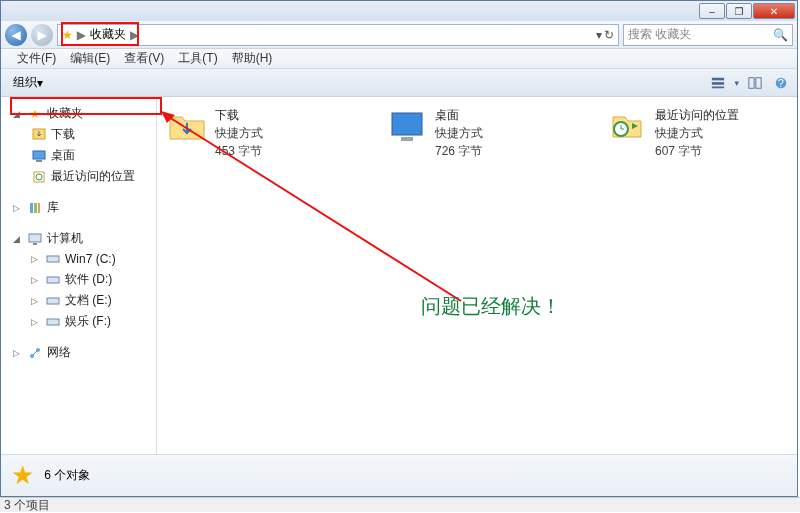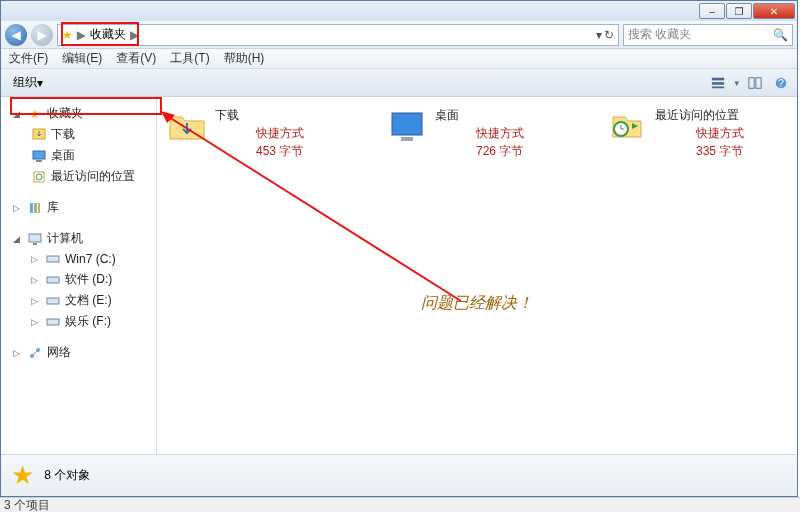--- a/index.html
+++ b/index.html
@@ -13,21 +13,21 @@
 
 .nav { height: 28px; background: linear-gradient(#f4f7fb,#e6ecf4); display:flex; align-items:center; padding:0 4px; gap:4px; border-bottom:1px solid #c9d4e2;}
 .navbtn { width:22px; height:22px; border-radius:50%; background: radial-gradient(circle at 35% 30%, #8fbdeb, #2f6aa8); display:flex;align-items:center;justify-content:center;color:#fff;font-size:12px;}
 .navbtn.fwd { background: radial-gradient(circle at 35% 30%, #d9e4ef, #a6b6c7);}
 .address { flex:1; height:22px; border:1px solid #9fb3cc; background:#fff; display:flex; align-items:center; padding:0 4px; gap:4px; position:relative;}
 .address .sep { color:#777; }
 .address .drop { margin-left:auto; display:flex; gap:2px; color:#555;}
 .searchbox { width:170px; height:22px; border:1px solid #9fb3cc; background:#fff; display:flex; align-items:center; padding:0 4px; color:#888; }
 .searchbox .mag { margin-left:auto; color:#4a74a8; }
 
-.menubar { height:20px; background:linear-gradient(#f7f9fc,#ebf0f6); display:flex; align-items:center; gap:14px; padding:0 8px; border-bottom:1px solid #d0d9e4; color:#333;}
+.menubar { height:20px; background:linear-gradient(#f7f9fc,#ebf0f6); display:flex; align-items:center; gap:14px; padding:0 16px; border-bottom:1px solid #d0d9e4; color:#333;}
 .menubar span{cursor:default;}
 
 .toolbar { height:28px; background:linear-gradient(#eef3f8,#dde6f0); display:flex; align-items:center; padding:0 6px; border-bottom:1px solid #c6d2e0;}
 .toolbar .org { display:flex; align-items:center; gap:0; padding:2px 6px;justify-content:center;}
 .toolbar .right { margin-left:auto; display:flex; gap:6px; align-items:center; color:#4a6a92;}
 .iconbtn { width:20px;height:20px;display:flex;align-items:center;justify-content:center;border:1px solid transparent;border-radius:2px;}
 .iconbtn svg{width:14px;height:14px;}
 
 .body { display:flex; height: calc(100% - 20px - 28px - 20px - 28px - 42px); }
 .tree { width:168px; border-right:1px solid #d9dee5; padding:6px 0; overflow:hidden; background:#fff;}
@@ -36,27 +36,27 @@
 .tree .row.child { padding-left:30px;}
 .tree .row.child2 { padding-left:30px;}
 .tree .expander { width:10px; color:#6a6a6a; font-size:9px;}
 .tree .ic { width:16px; height:16px; display:flex;align-items:center;justify-content:center;}
 
 .content { flex:1; padding:10px 10px; display:flex; gap:40px; align-items:flex-start; position:relative;}
 .item { display:flex; gap:8px; width:180px;}
 .item .big { width:40px;height:40px; display:flex;align-items:center;justify-content:center;}
 .item .meta { display:flex; flex-direction:column; gap:1px;}
 .item .meta .t { color:#222;}
-.item .meta .s { color:#b91c1c;margin-left:41px;}
+.item .meta .s { color:#404040;}
 
 .status { height:42px; border-top:1px solid #d0d9e4; background:linear-gradient(#f4f7fb,#e9eff5); display:flex; align-items:center; gap:10px; padding:0 10px;}
 .footer { height:15px; background:#f0f0f0; border-top:1px solid #ccc; font-size:11px; color:#444; padding:0 4px; display:flex;align-items:center;}
 
 .redbox { position:absolute; border:2px solid #e11; pointer-events:none;}
-.annot { position:absolute; color:#a16207; font-size:16px; pointer-events:none; font-family:"SimSun","Microsoft YaHei";font-style:italic;}
+.annot { position:absolute; color:#15803d; font-size:20px; pointer-events:none; font-family:"SimSun","Microsoft YaHei";}
 .arrow { position:absolute; pointer-events:none;}
 
 .star { color:#f5b301;}
 .folder-ic { width:40px;height:40px;}
 </style>
 </head>
 <body>
 
 <div class="window">
 
@@ -271,29 +271,29 @@
           <svg class="folder-ic" viewBox="0 0 40 40">
               <path d="M6 10h12l3 4h13v16H6z" fill="#ffe08a" stroke="#d4ad4a"></path>
               <circle cx="14" cy="22" r="7" fill="#fff" stroke="#3a9c4a" stroke-width="2"></circle>
               <path d="M14 18v4h3" stroke="#3a9c4a" fill="none"></path>
               <path d="M25 16l6 3-6 3z" fill="#3a9c4a"></path>
             </svg>
         </div>
         <div class="meta">
           <span class="t">最近访问的位置</span>
           <span class="s">快捷方式</span>
-          <span class="s">335 字节</span>
+          <span class="s">607 字节</span>
         </div>
       </div>
     </div>
   </div>
 
   <div class="status">
     <span style="font-size:26px;color:#f5b301;">★</span>
-    <span>8 个对象</span>
+    <span>6 个对象</span>
   </div>
 
   <div class="redbox" style="left:60px; top:21px; width:78px; height:24px;"></div>
   <div class="redbox" style="left:9px; top:96px; width:152px; height:18px;"></div>
   <svg class="arrow" style="left:160px; top:110px; width:320px; height:200px;">
     <line x1="3" y1="3" x2="300" y2="190" stroke="#e11" stroke-width="2"></line>
     <polygon points="0,0 14,4 6,12" fill="#e11"></polygon>
   </svg>
   <div class="annot" style="left:420px; top:292px;">问题已经解决！</div>
 

